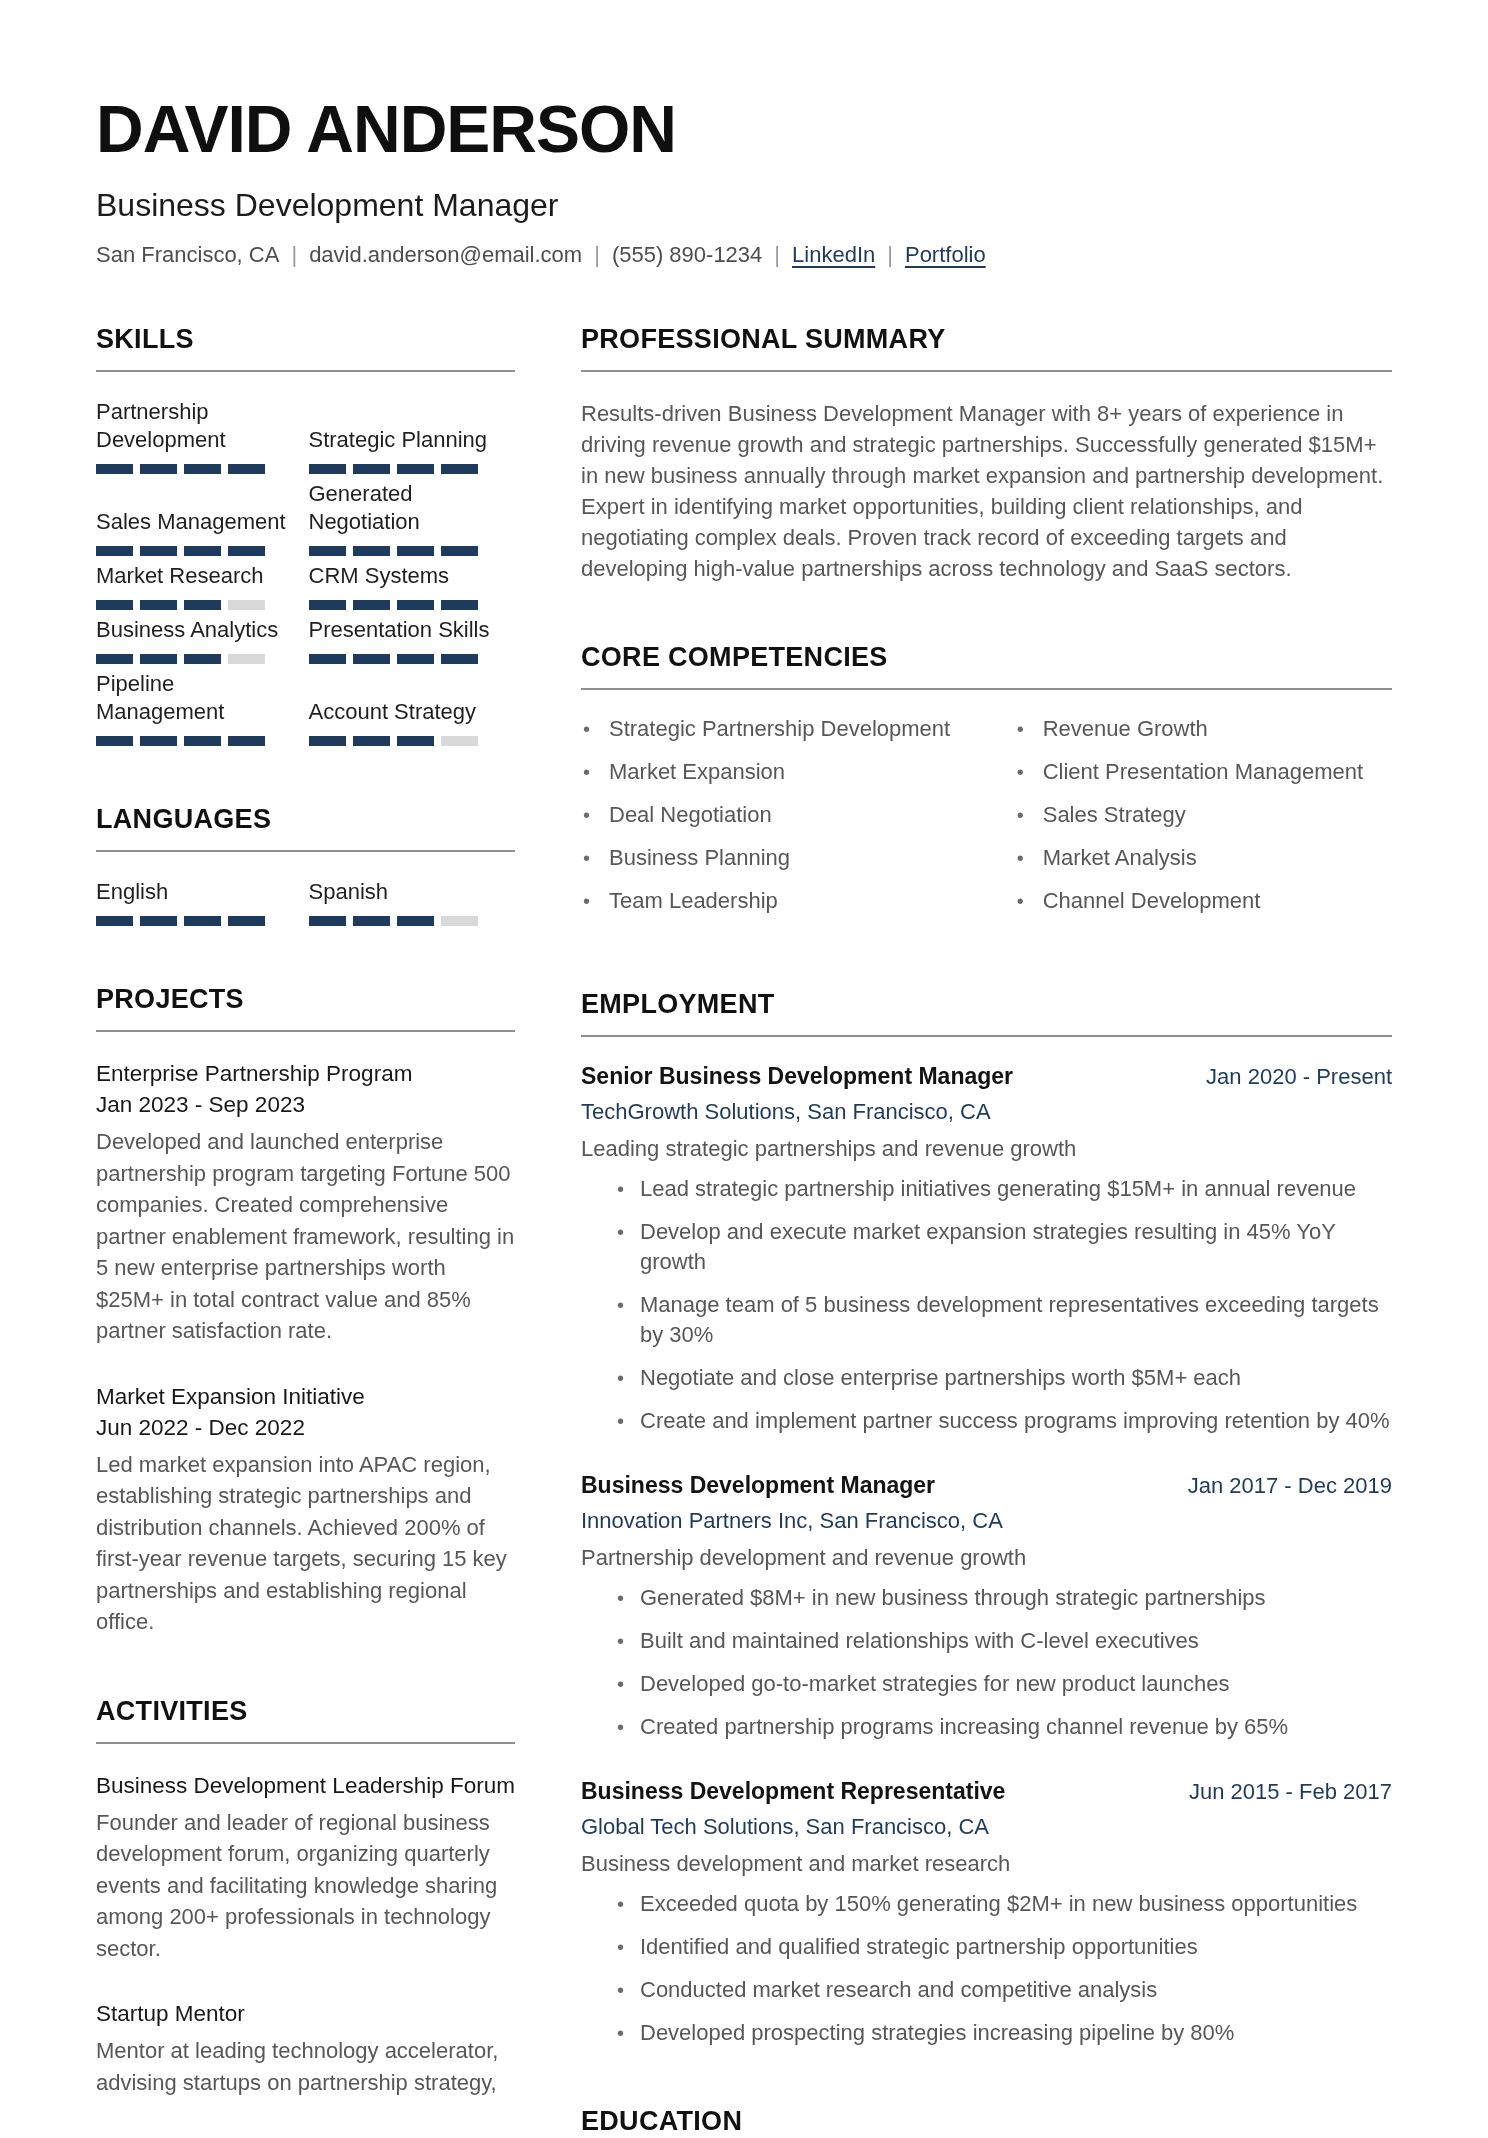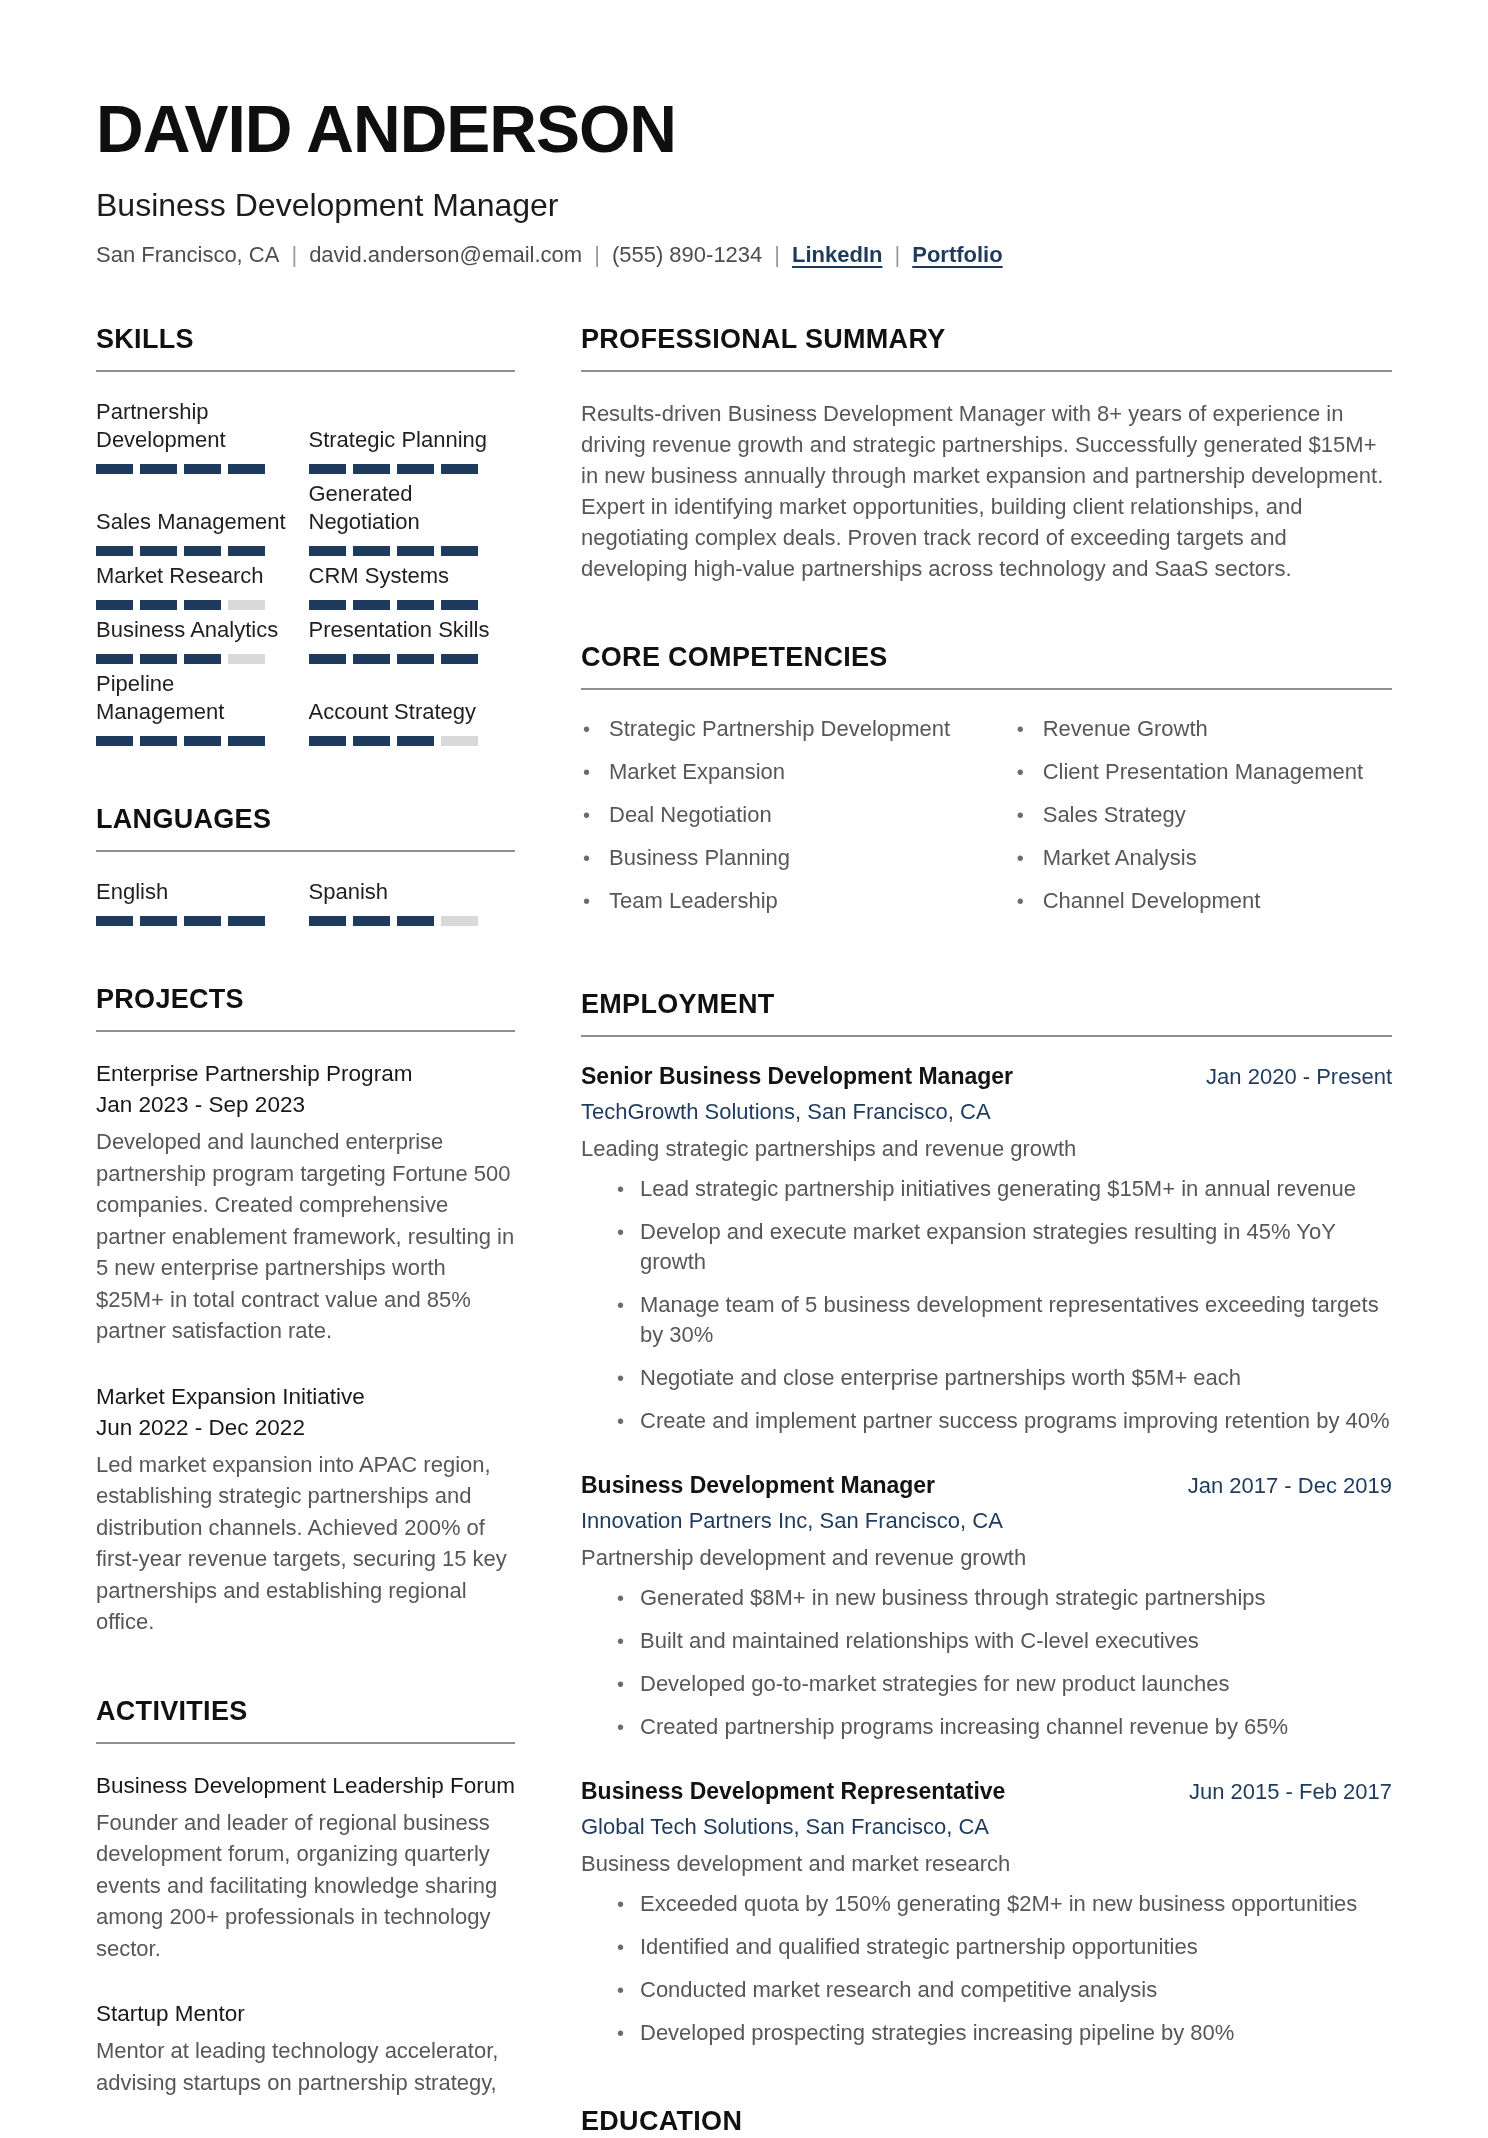--- a/index.html
+++ b/index.html
@@ -4,21 +4,21 @@
 <style>
   html,body{margin:0;padding:0;background:#ffffff;}
   body{width:1488px;height:2138px;overflow:hidden;font-family:"Liberation Sans",sans-serif;color:#131313;}
   .page{box-sizing:border-box;width:1488px;height:1638px;padding:96px 96px 0 96px;}
 
   
   .name{font-size:66px;font-weight:700;letter-spacing:-1px;line-height:1.02;color:#0f0f0f;margin:0;}
   .subtitle{font-size:32px;font-weight:400;color:#1c1c1c;margin-top:24px;}
   .contact{font-size:22px;color:#4d4d4d;margin-top:18px;}
   .contact .sep{color:#9a9a9a;margin:0 12px;}
-  .contact a{color:#1e3a5c;text-decoration:underline;text-underline-offset:4px;cursor:pointer;font-weight:bold;}
+  .contact a{color:#1e3a5c;text-decoration:underline;text-underline-offset:4px;cursor:pointer;}
 
   
   .cols{display:flex;gap:66px;margin-top:56px;}
   .col-left{width:419px;flex:0 0 419px;}
   .col-right{flex:1;min-width:0;}
 
   
   section{margin-bottom:58px;}
   h2{font-size:27px;font-weight:700;letter-spacing:.3px;color:#111;margin:0 0 15px 0;}
   .rule{border-top:2px solid #8f8f8f;margin-bottom:26px;}

